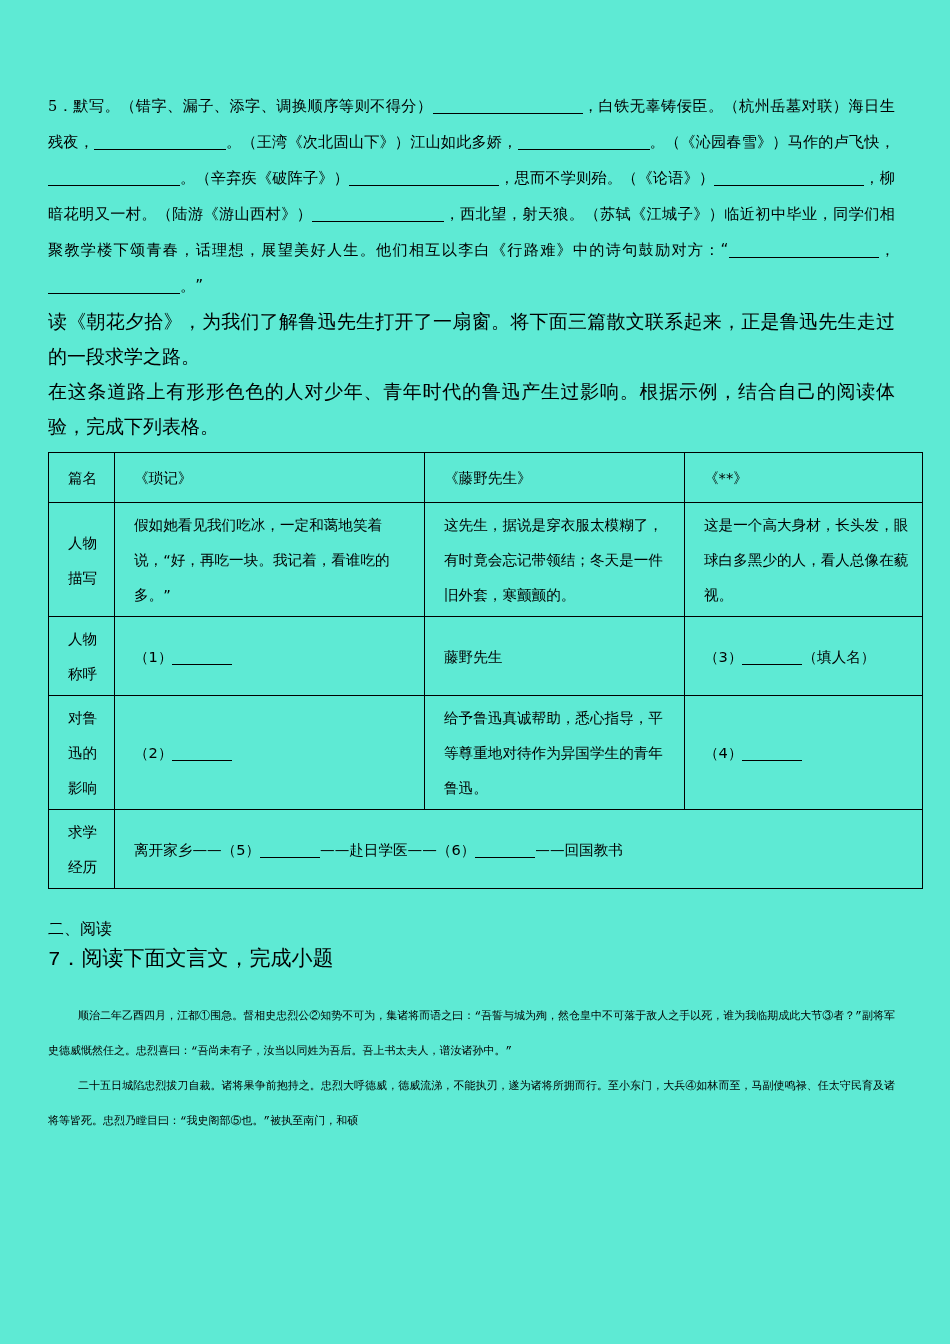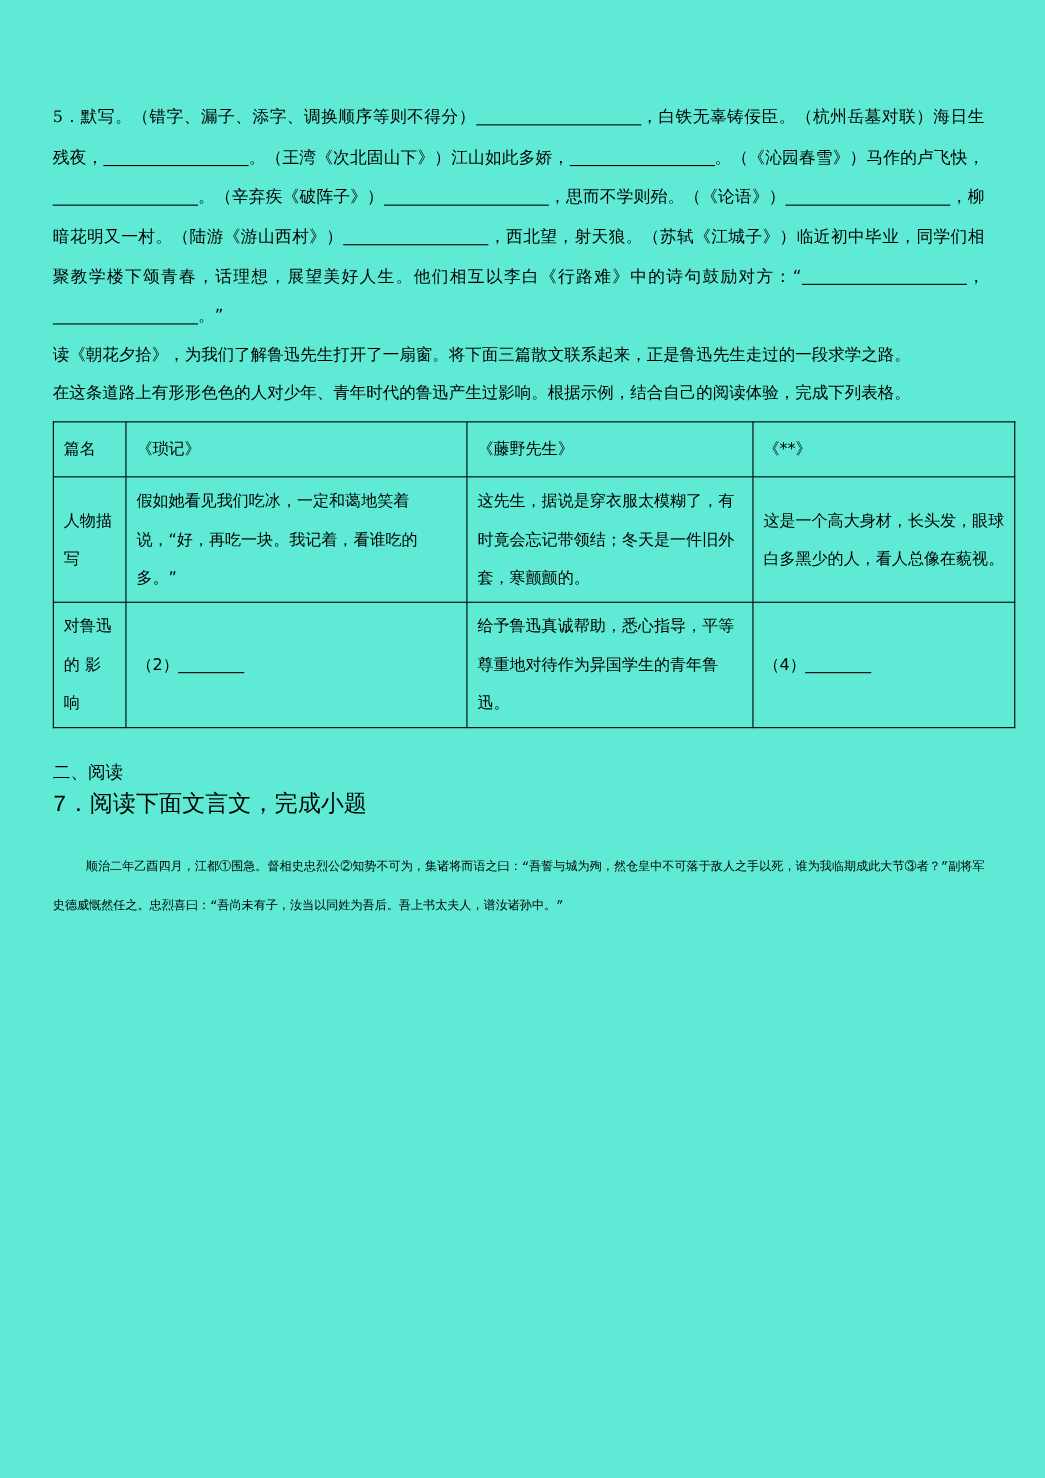--- a/index.html
+++ b/index.html
@@ -34,38 +34,38 @@
   .blank-sm { display: inline-block; border-bottom: 1px solid #000; width: 60px; vertical-align: -3px; }
   .blank-lg { display: inline-block; border-bottom: 1px solid #000; width: 132px; vertical-align: -3px; }
   .blank-xl { display: inline-block; border-bottom: 1px solid #000; width: 150px; vertical-align: -3px; }
 
   .q6-head {
     font-size: 15.2px;
     line-height: 34px;
     margin-top: 10px;
   }
   .q6-para {
-    font-size: 15px;
+    font-size: 19px;
     line-height: 35px;
     text-align: justify;
     text-justify: inter-ideograph;
   }
 
   table.novel-table {
     border-collapse: collapse;
     width: 847px;
     margin-top: 8px;
     table-layout: fixed;
   }
   table.novel-table td {
     border: 1px solid #000;
     font-size: 14.6px;
     line-height: 35px;
     vertical-align: middle;
-    padding: 4px 8px 4px 9px;
+    padding: 4px 8px 4px 19px;
     box-sizing: border-box;
   }
   td.col-label { width: 66px; padding-left: 5px; padding-right: 3px; }
   td.col-a { width: 310px; }
   td.col-b { width: 260px; }
   td.col-c { width: 238px; }
   .row-head td { height: 50px; line-height: 26px; vertical-align: middle; }
   .cell-multiline { line-height: 36px; }
   .pad-top { padding-top: 10px; padding-bottom: 10px; }
   .label-spread { letter-spacing: 0px; }
@@ -116,28 +116,39 @@
       <td class="col-b">《藤野先生》</td>
       <td class="col-c">《**》</td>
     </tr>
     <tr>
       <td class="col-label">人物描写</td>
       <td class="col-a cell-multiline pad-top">假如她看见我们吃冰，一定和蔼地笑着说，“好，再吃一块。我记着，看谁吃的多。”</td>
       <td class="col-b cell-multiline pad-top">这先生，据说是穿衣服太模糊了，有时竟会忘记带领结；冬天是一件旧外套，寒颤颤的。</td>
       <td class="col-c cell-multiline pad-top">这是一个高大身材，长头发，眼球白多黑少的人，看人总像在藐视。</td>
     </tr>
     <tr>
+      <td class="col-label">人物称呼</td>
+      <td class="col-a"><span>（1）</span><span class="blank-sm"></span></td>
+      <td class="col-b">藤野先生</td>
+      <td class="col-c"><span>（3）</span><span class="blank-sm"></span><span>（填人名）</span></td>
+    </tr>
+    <tr>
       <td class="col-label label-spread">对鲁迅的 影响</td>
       <td class="col-a"><span>（2）</span><span class="blank-sm"></span></td>
       <td class="col-b cell-multiline pad-top">给予鲁迅真诚帮助，悉心指导，平等尊重地对待作为异国学生的青年鲁迅。</td>
       <td class="col-c"><span>（4）</span><span class="blank-sm"></span></td>
+    </tr>
+    <tr>
+      <td class="col-label">求学经历</td>
+      <td colspan="3" class="pad-top"><span>离开家乡——（5）</span><span class="blank-sm"></span><span>——赴日学医——（6）</span><span class="blank-sm"></span><span>——回国教书</span></td>
     </tr>
   </tbody>
     </table>
 
   <div class="section-title">二、阅读</div>
   <div class="q7-line serif-line">7．阅读下面文言文，完成小题</div>
   <div class="gap-6"></div>
   <div class="gap-6"></div>
   <div class="gap-10"></div>
   <div class="classic">顺治二年乙酉四月，江都①围急。督相史忠烈公②知势不可为，集诸将而语之曰：“吾誓与城为殉，然仓皇中不可落于敌人之手以死，谁为我临期成此大节③者？”副将军史德威慨然任之。忠烈喜曰：“吾尚未有子，汝当以同姓为吾后。吾上书太夫人，谱汝诸孙中。”</div>
+  <div class="classic">二十五日城陷忠烈拔刀自裁。诸将果争前抱持之。忠烈大呼德威，德威流涕，不能执刃，遂为诸将所拥而行。至小东门，大兵④如林而至，马副使鸣禄、任太守民育及诸将等皆死。忠烈乃瞠目曰：“我史阁部⑤也。”被执至南门，和硕</div>
 
 </div>
 
 </body></html>

